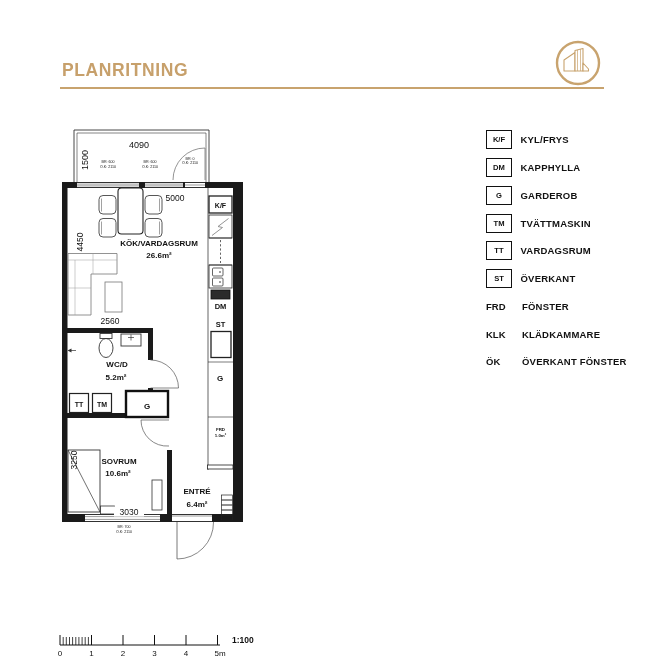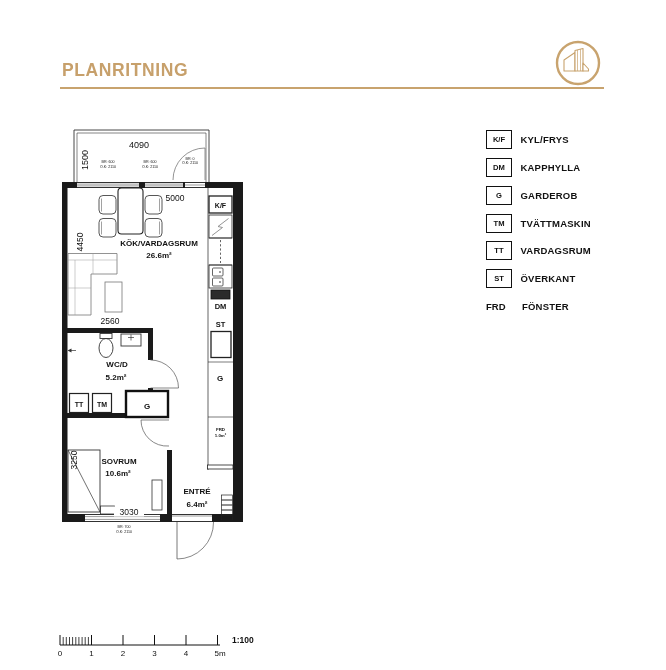--- a/index.html
+++ b/index.html
@@ -236,20 +236,32 @@
     <div class="lrow">
       <div class="lbox">ST</div>
       <div class="ldesc">ÖVERKANT</div>
     </div>
     <div class="lrow">
       <div class="lsymcell">
           <span class="lsym">FRD</span>
         </div>
       <div class="ldesc">FÖNSTER</div>
     </div>
+    <div class="lrow">
+      <div class="lsymcell">
+          <span class="lsym">KLK</span>
+        </div>
+      <div class="ldesc">KLÄDKAMMARE</div>
+    </div>
+    <div class="lrow">
+      <div class="lsymcell">
+          <span class="lsym">ÖK</span>
+        </div>
+      <div class="ldesc">ÖVERKANT FÖNSTER</div>
+    </div>
   </div>
 
   <svg class="scalebar" width="225" height="34" viewBox="0 0 225 34" font-family="Liberation Sans, sans-serif">
     <g stroke="#111" stroke-width="1">
       <line x1="8" y1="16" x2="168" y2="16"></line>
       <line x1="8" y1="16" x2="8" y2="6"></line>
       <line x1="39.5" y1="16" x2="39.5" y2="6"></line>
       <line x1="71" y1="16" x2="71" y2="6"></line>
       <line x1="102.5" y1="16" x2="102.5" y2="6"></line>
       <line x1="134" y1="16" x2="134" y2="6"></line>

